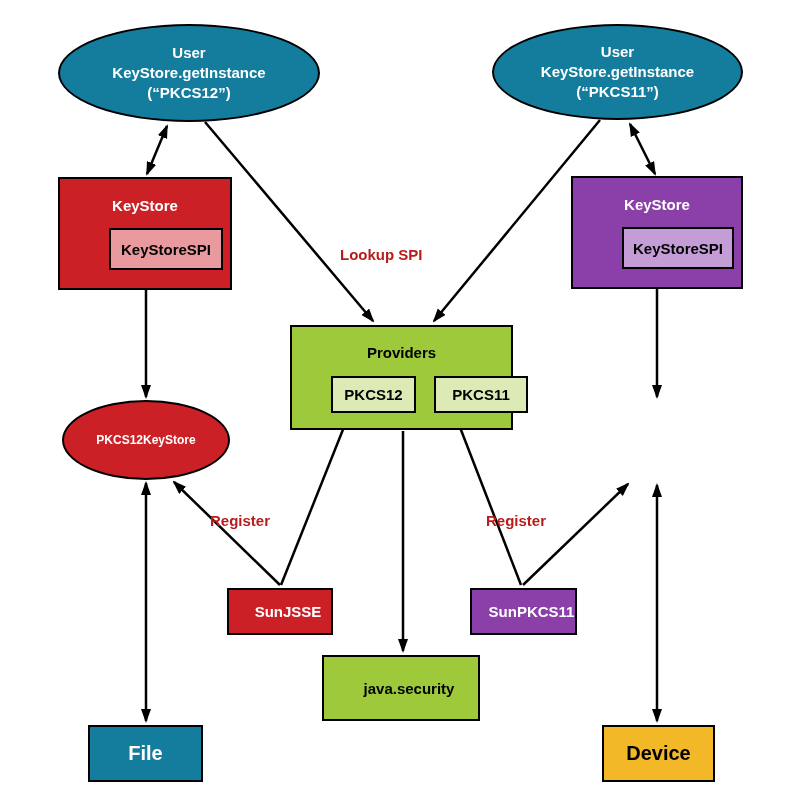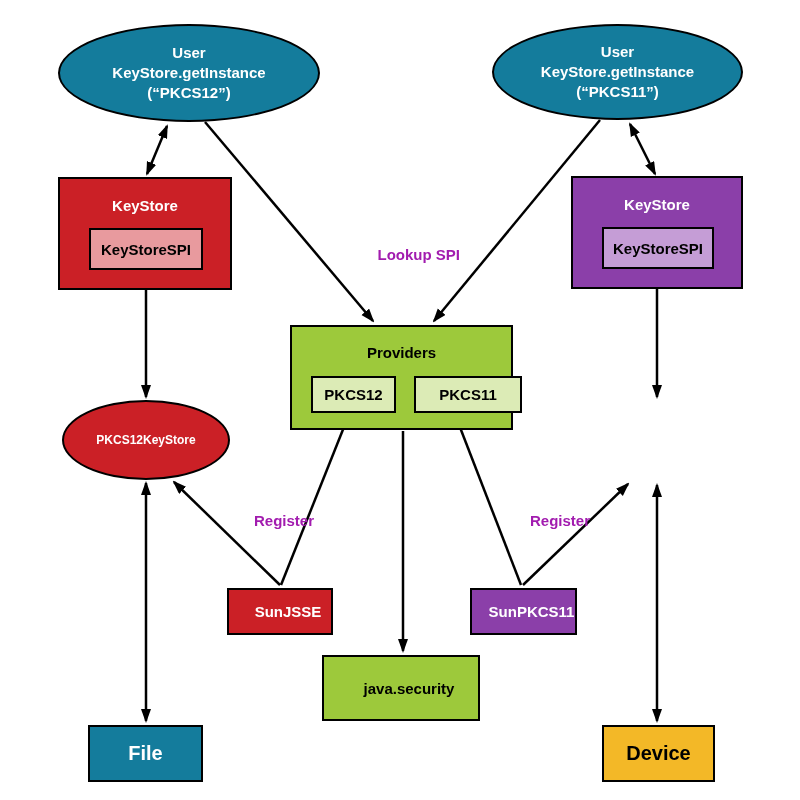--- a/index.html
+++ b/index.html
@@ -17,27 +17,27 @@
   .pink{background:#e89a9e;color:#000000;}
   .purple{background:#8b3fa9;color:#ffffff;}
   .lpurple{background:#c59dd6;color:#000000;}
   .green{background:#9dc93b;color:#000000;}
   .lgreen{background:#dcebb6;color:#000000;}
   .yellow{background:#f3b827;color:#000000;}
   .user-ellipse{font-size:15px;line-height:20px;}
   .outer-box{flex-direction:column;justify-content:flex-start;font-size:15px;}
   .outer-box .box-title{margin-top:18px;}
   .inner-box{position:absolute;display:flex;align-items:center;justify-content:center;
-             box-sizing:border-box;border:2.5px solid #000;font-size:15px;font-weight:700;}
+             box-sizing:border-box;border:2.5px solid #000;font-size:15px;font-weight:700;margin-left:20px;}
   .providers-box .box-title{margin-top:17px;}
   .mid-ellipse{font-size:12px;}
   .small-box{font-size:15px;padding-left:16px;}
   .big-label{font-size:20px;}
-  .edge-label{position:absolute;z-index:3;font-size:15px;font-weight:700;color:#a21caf;
-              text-align:right;background:transparent;}
+  .edge-label{position:absolute;z-index:3;font-size:15px;font-weight:700;color:#b91c1c;
+              text-align:left;background:transparent;}
 </style>
 </head>
 <body>
 
 <div class="canvas">
 
   <svg class="arrows" viewBox="0 0 800 800">
     <defs>
       <marker id="ah-end" markerUnits="userSpaceOnUse" markerWidth="14" markerHeight="12" refX="12" refY="5" orient="auto">
         <path d="M0,0 L14,5 L0,10 Z" fill="#000"></path>
@@ -89,21 +89,21 @@
     <div class="inner-box lpurple" style="left:29px;top:49px;width:112px;height:42px;">
       <span>KeyStoreSPI</span>
     </div>
   </div>
 
   <div class="node green outer-box providers-box" style="left:290px;top:325px;width:223px;height:105px;">
     <div class="box-title">Providers</div>
     <div class="inner-box lgreen" style="left:19px;top:49px;width:85px;height:37px;">
       <span>PKCS12</span>
     </div>
-    <div class="inner-box lgreen" style="left:122px;top:49px;width:108px;height:37px;">
+    <div class="inner-box lgreen" style="left:122px;top:49px;width:94px;height:37px;">
       <span>PKCS11</span>
     </div>
   </div>
 
   <div class="node ellipse red mid-ellipse" style="left:62px;top:400px;width:168px;height:80px;">
     <span>PKCS12KeyStore</span>
   </div>
 
   <div class="node red small-box" style="left:227px;top:588px;width:106px;height:47px;">
     <span>SunJSSE</span>

